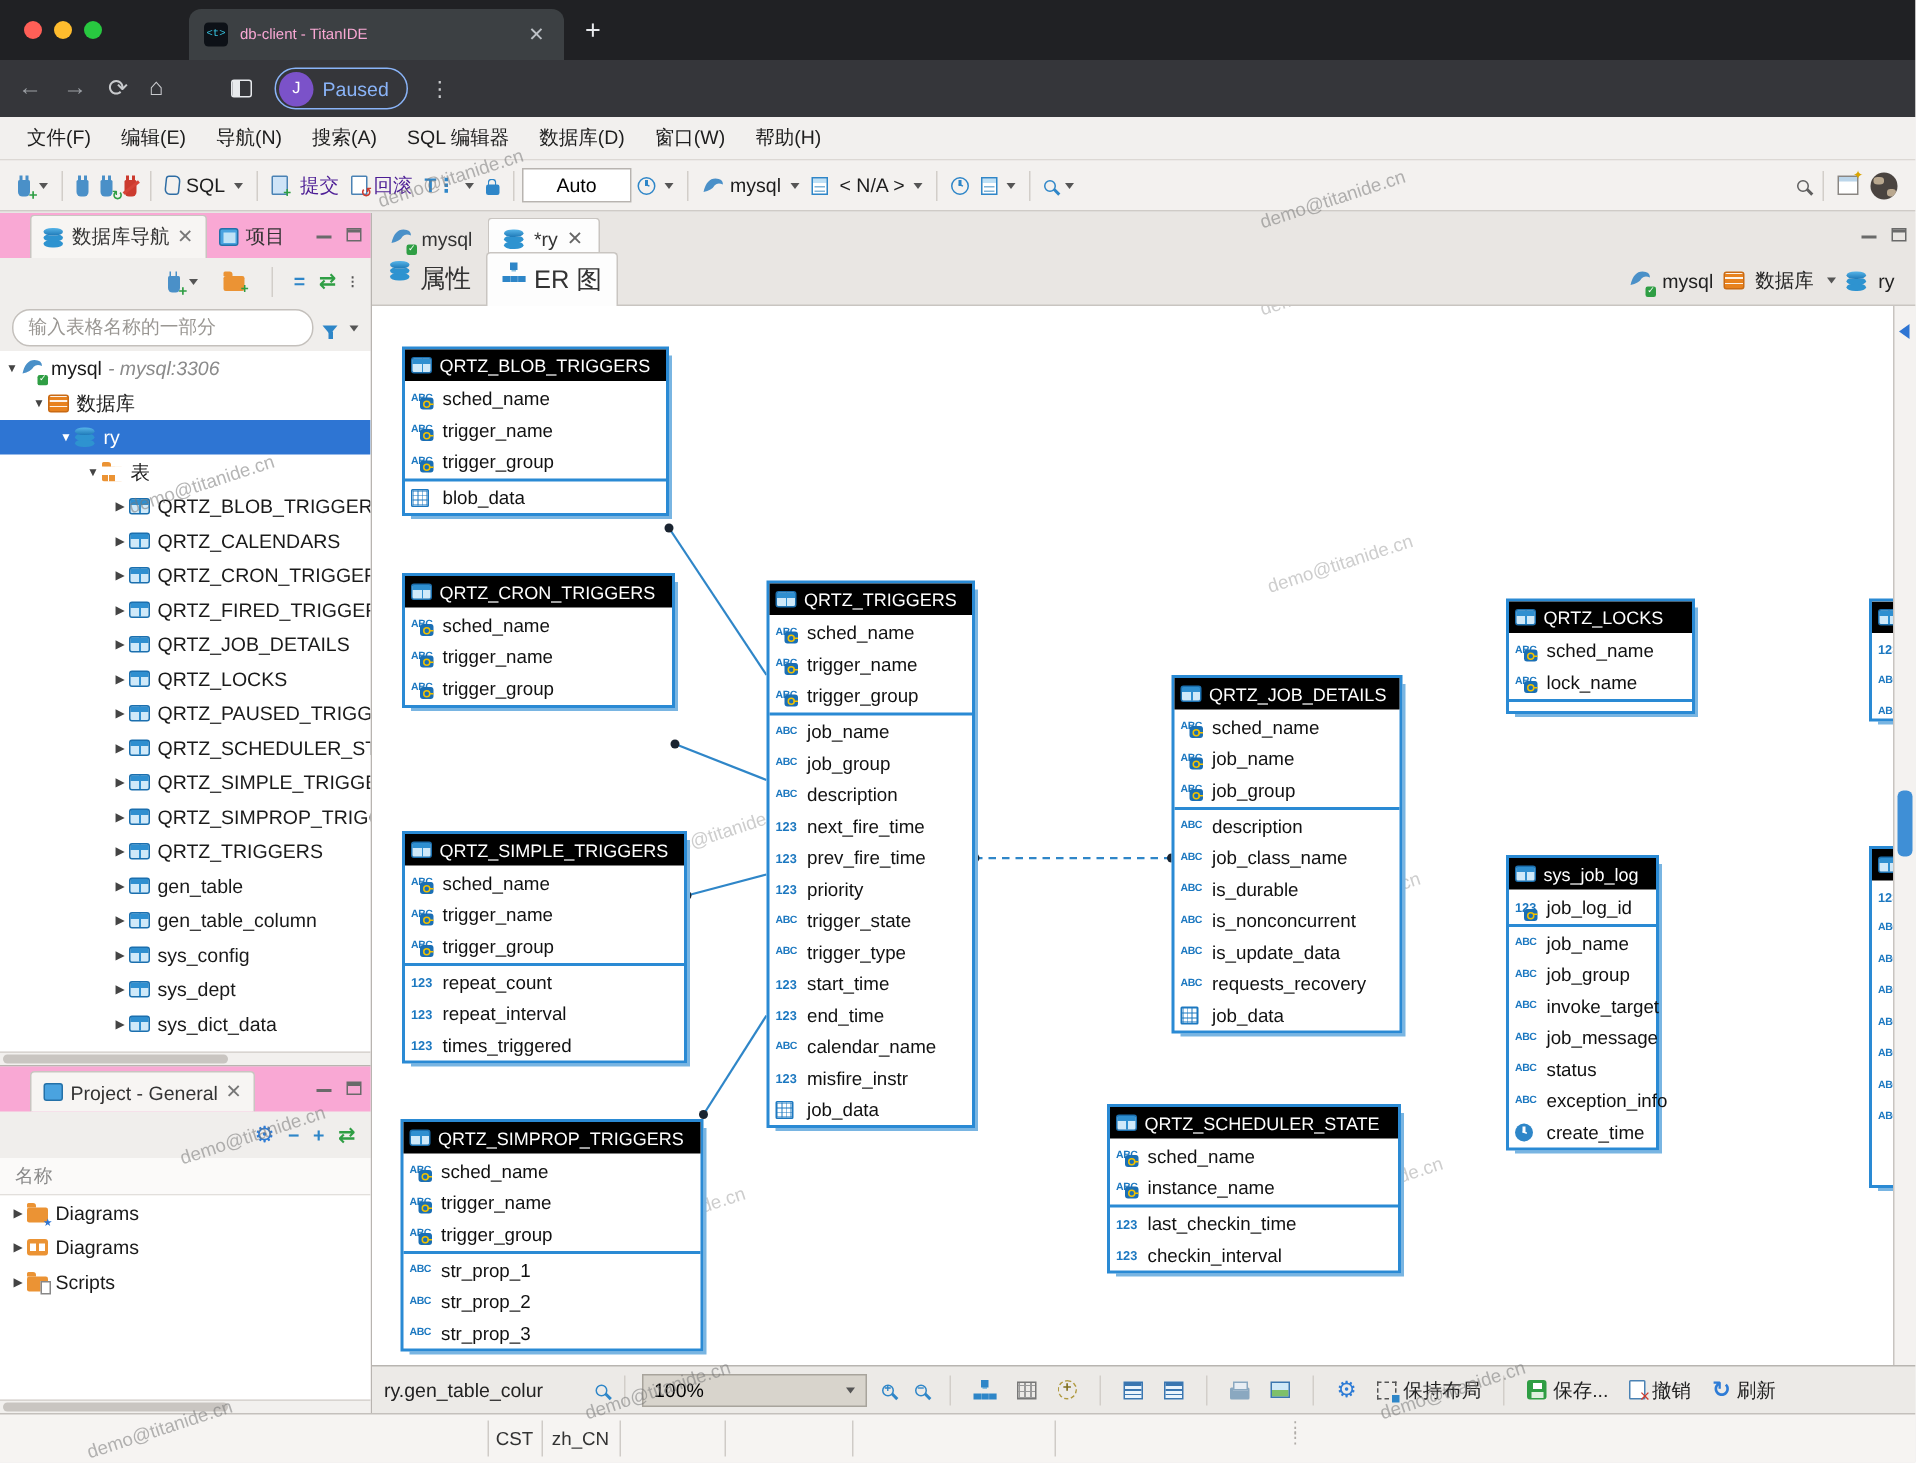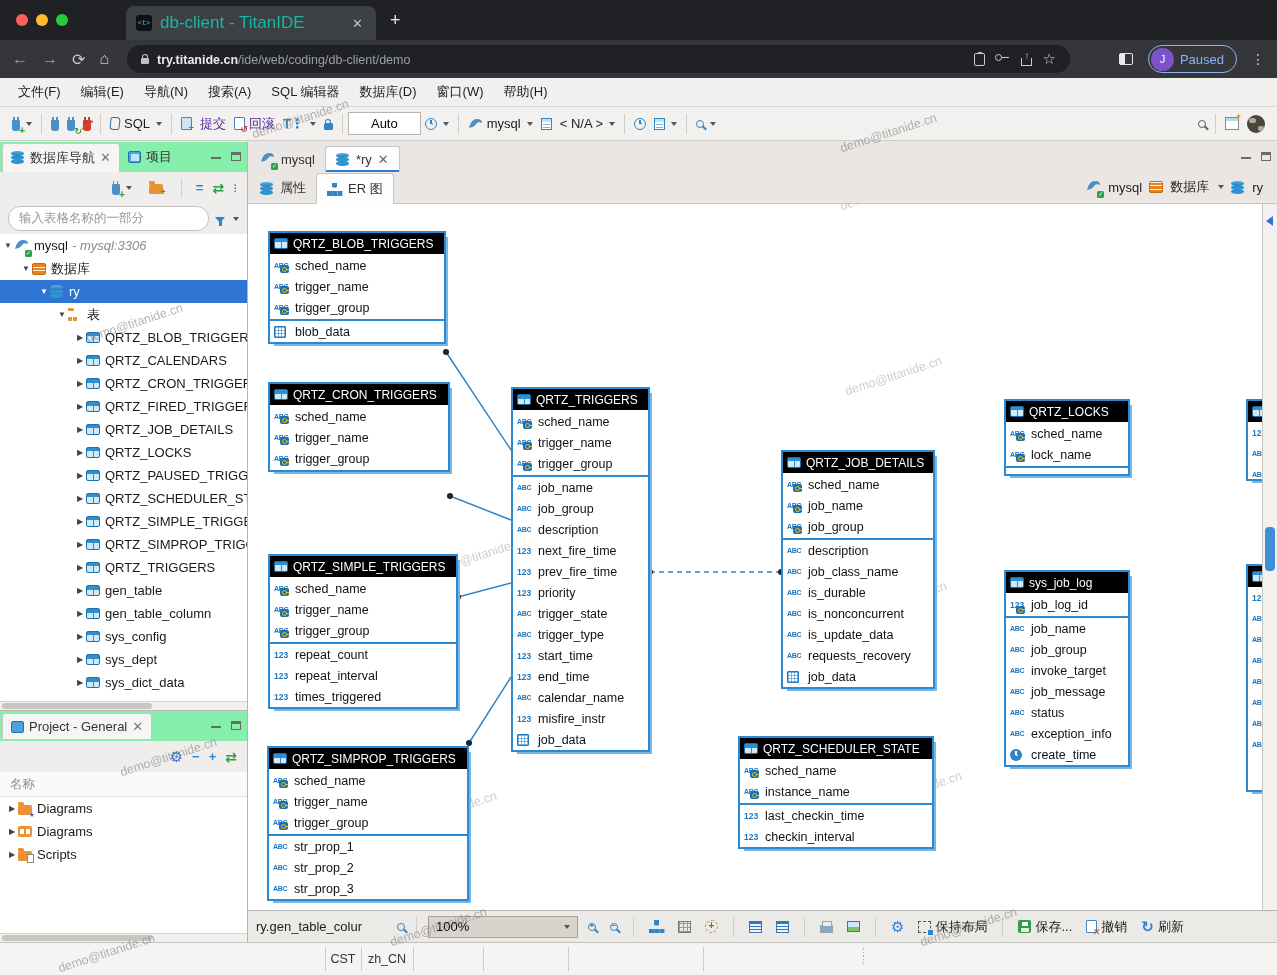--- a/index.html
+++ b/index.html
@@ -5,21 +5,21 @@
   *{box-sizing:border-box;margin:0;padding:0}
   html,body{width:1277px;height:975px;overflow:hidden}
   body{font-family:"Liberation Sans","DejaVu Sans",sans-serif;background:#e8e6e4;position:relative;font-size:13px}
 
   
   #titlebar{height:40px;background:#202124;display:flex;align-items:center;position:relative}
   .tdots{display:flex;gap:8px;padding:0 18px 0 16px}
   .tdot{width:12px;height:12px;border-radius:50%}
   .tab{margin-left:40px;width:250px;height:34px;background:#3c4043;border-radius:8px 8px 0 0;display:flex;align-items:center;gap:8px;padding:0 10px;align-self:flex-end}
   .fav{width:16px;height:16px;background:#0d1117;border-radius:3px;color:#38c6e3;font-size:7px;display:flex;align-items:center;justify-content:center;font-family:"Liberation Mono",monospace}
-  .tab-title{color:#14b8a6;font-size:17px;flex:1;white-space:nowrap;overflow:hidden}
+  .tab-title{color:#f9a8d4;font-size:10px;flex:1;white-space:nowrap;overflow:hidden}
   .tab-x{color:#bdc1c6;font-size:13px;padding:0 3px}
   .newtab{color:#e8eaed;font-size:18px;margin-left:14px}
   #urlrow{height:38px;background:#35363a;display:flex;align-items:center;padding:0 12px;gap:14px}
   .navic{color:#c9cbce;font-size:16px}
   .navic.dim{color:#9a9ea3}
   .urlpill{flex:1;height:28px;background:#202124;border-radius:14px;display:flex;align-items:center;padding:0 14px;gap:8px;margin:0 4px}
   .padlock{width:8px;height:6px;background:#bfc3c7;border-radius:1px;position:relative;margin-top:3px}
   .padlock::before{content:"";position:absolute;top:-4px;left:1px;width:4px;height:4px;border:1.4px solid #bfc3c7;border-bottom:none;border-radius:3px 3px 0 0}
   .url-d{color:#e8eaed;font-size:12.5px;font-weight:bold}
   .url-p{color:#9aa0a6;font-size:12.5px}
@@ -78,21 +78,21 @@
   .globeic{width:18px;height:18px;border-radius:50%;background:#4a4440;position:relative;overflow:hidden}
   .globeic::before{content:"";position:absolute;left:2px;top:3px;width:7px;height:5px;background:#b9a88f;border-radius:40%}
   .globeic::after{content:"";position:absolute;right:1px;bottom:2px;width:6px;height:5px;background:#b9a88f;border-radius:40%}
   .perspic{width:14px;height:13px;border:1px solid #8a8682;background:#fff;position:relative}
   .perspic::before{content:"";position:absolute;left:0;top:0;width:100%;height:3px;background:#bcd6ea}
   .perspic::after{content:"✦";position:absolute;right:-4px;top:-6px;color:#d9a400;font-size:8px}
 
   
   #main{position:absolute;top:142px;left:0;right:0;bottom:33px;display:flex}
   #sidebar{width:248px;flex:none;display:flex;flex-direction:column;background:#f0eeec;border-right:1px solid #b8b4b0}
-  .ptabbar{height:30px;display:flex;align-items:center;background:#86efac;padding-left:2px;position:relative;flex:none}
+  .ptabbar{height:30px;display:flex;align-items:flex-end;background:#f9a8d4;padding-left:20px;position:relative;flex:none}
   .ptab{display:flex;align-items:center;gap:5px;padding:5px 8px;font-size:13px;color:#333;white-space:nowrap}
   .ptab.active{background:#f7f5f3;border:1px solid #c9c5c1;border-bottom:none;border-radius:3px 3px 0 0}
   .winbtns{position:absolute;right:6px;top:8px;display:flex;gap:10px}
   .minic{width:10px;height:3px;border-top:2px solid #6a6a6a;margin-top:7px}
   .maxic{width:10px;height:9px;border:1.4px solid #6a6a6a;margin-top:2px;position:relative}
   .maxic::before{content:"";position:absolute;left:0;top:0;width:100%;height:2px;background:#6a6a6a}
   .paneltools{height:31px;display:flex;align-items:center;justify-content:flex-end;gap:9px;padding:0 10px;background:#f0eeec;flex:none}
   .eqic{color:#2e86c8;font-weight:bold;font-size:13px}
   .swapic{color:#2f9e44;font-size:14px;font-weight:bold}
   .kebabb{color:#555;font-size:12px;letter-spacing:0}
@@ -140,21 +140,21 @@
   .scrpic::before{content:"";position:absolute;top:-3px;left:0;width:6px;height:3px;background:#eb9334;border-radius:1px 2px 0 0}
   .scrpic::after{content:"";position:absolute;right:-2px;bottom:-2px;width:5px;height:7px;background:#fff;border:1px solid #888}
 
   
   #editor{flex:1;display:flex;flex-direction:column;min-width:0}
   #edittabs{height:30px;background:#e9e6e3;display:flex;align-items:flex-end;padding-left:2px;position:relative;flex:none}
   .etab{display:flex;align-items:center;gap:6px;padding:5px 10px;font-size:13px;color:#333;position:relative}
   .etab.active{background:#fdfdfd;border:1px solid #c9c5c1;border-bottom:none;border-radius:3px 3px 0 0;box-shadow:0 3px 0 #2f7cd6 inset transparent}
   .etab.active::after{content:"";position:absolute;left:0;right:0;bottom:-1px;height:3px;background:#2f7cd6}
   #subtabs{height:32px;background:#e9e6e3;display:flex;align-items:flex-end;padding-left:2px;position:relative;border-bottom:1px solid #c9c5c1;flex:none}
-  .stab{display:flex;align-items:center;gap:6px;padding:6px 10px;font-size:13px;color:#333}
+  .stab{display:flex;gap:6px;padding:6px 10px;font-size:17px;color:#333}
   .stab.active{background:#fdfdfd;border:1px solid #c9c5c1;border-bottom:none;border-radius:3px 3px 0 0;margin-bottom:-1px}
   #crumbs{position:absolute;right:14px;top:6px;display:flex;align-items:center;gap:7px;font-size:13px;color:#222}
   #canvaswrap{flex:1;display:flex;min-height:0}
   #canvas{flex:1;background:#fff;position:relative;overflow:hidden}
   #rstrip{width:15px;flex:none;background:#f4f2f0;border-left:1px solid #c8c4c0;position:relative}
   .rarrow{position:absolute;top:12px;left:3px;width:0;height:0;border-top:5px solid transparent;border-bottom:5px solid transparent;border-right:7px solid #2e75d3}
   .rthumb{position:absolute;left:2px;width:10px;background:#3f8fd6;border-radius:4px}
 
   
   .ent{position:absolute;background:#fff;border:2px solid #2a8ad4;box-shadow:4px 4px 0 -2px #79b5e2;z-index:2}
@@ -214,29 +214,20 @@
     <span class="tab-title">db-client - TitanIDE</span>
     <span class="tab-x">✕</span>
   </div>
   <span class="newtab">+</span>
 </div>
 <div id="urlrow">
   <span class="navic dim">←</span>
   <span class="navic dim">→</span>
   <span class="navic">⟳</span>
   <span class="navic">⌂</span>
-  <div class="urlpill">
-    <span class="padlock"></span>
-    <span><span class="url-d">try.titanide.cn</span><span class="url-p">/ide/web/coding/db-client/demo</span></span>
-    <span style="flex:1"></span>
-    <span class="bic clipb"></span>
-    <span class="bic keyic"></span>
-    <span class="bic shareic"></span>
-    <span class="starg">☆</span>
-  </div>
   <span class="bic"><span class="puzzle"></span></span>
   <span class="bic sidepanel"></span>
   <div class="pausedpill">
     <span class="avatarJ">J</span>
     <span class="pausedtx">Paused</span>
   </div>
   <span class="kebab">⋮</span>
 </div>
 
 <div id="menubar">
@@ -1062,21 +1053,21 @@
               <div class="erow bold">
                 <span class="ticon">
                   <span class="tabc">ABC</span>
                   <span class="keyb"></span>
                 </span>
                 <span class="nm">lock_name</span>
               </div>
             </div>
             <div class="efields" style="height: 8px;"></div>
           </div>
-          <div class="ent" style="left: 756px; top: 366px; width: 126px; text-align: center;">
+          <div class="ent" style="left: 756px; top: 366px; width: 102px; text-align: center;">
             <div class="ent-h">
               <span class="tblic"></span>
               <span>sys_job_log</span>
             </div>
             <div class="pksec">
               <div class="erow bold">
                 <span class="ticon">
                   <span class="tnum">123</span>
                   <span class="keyb"></span>
                 </span>

